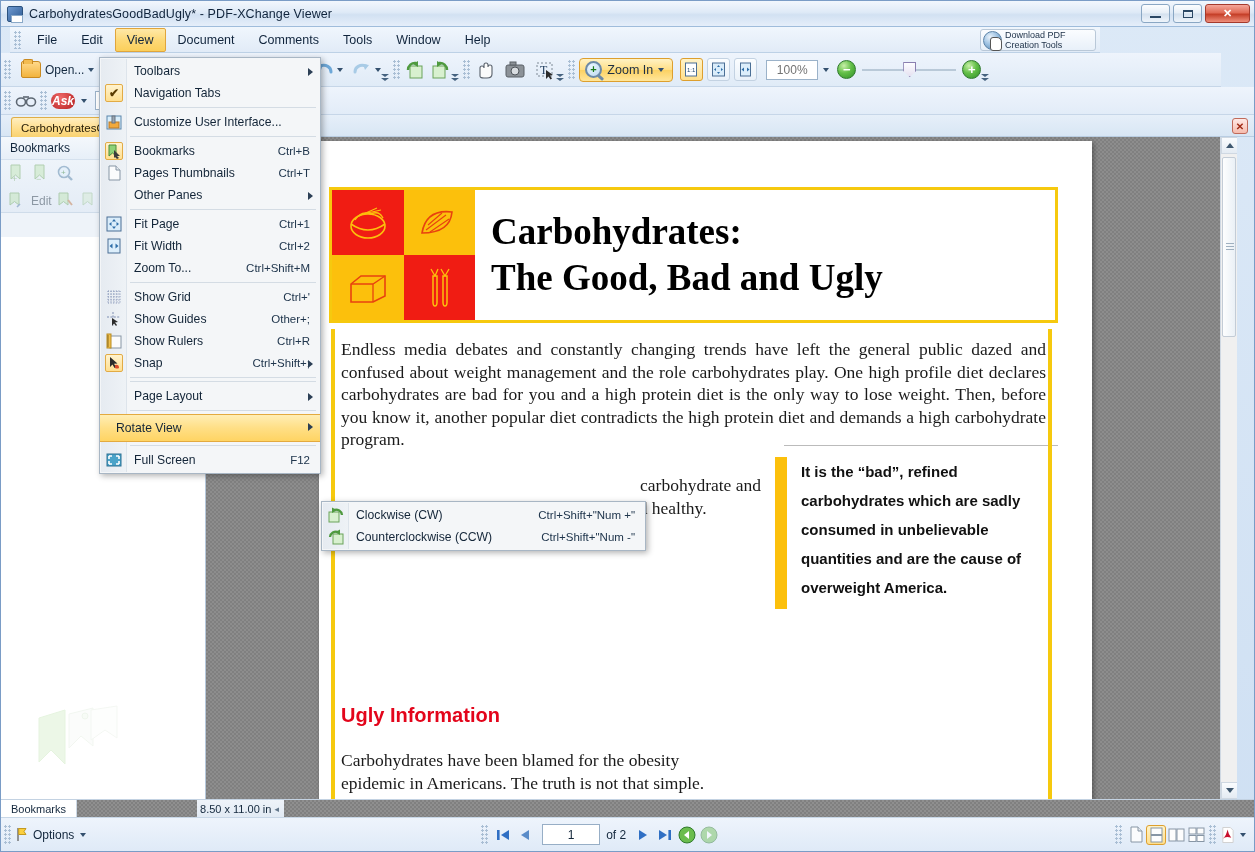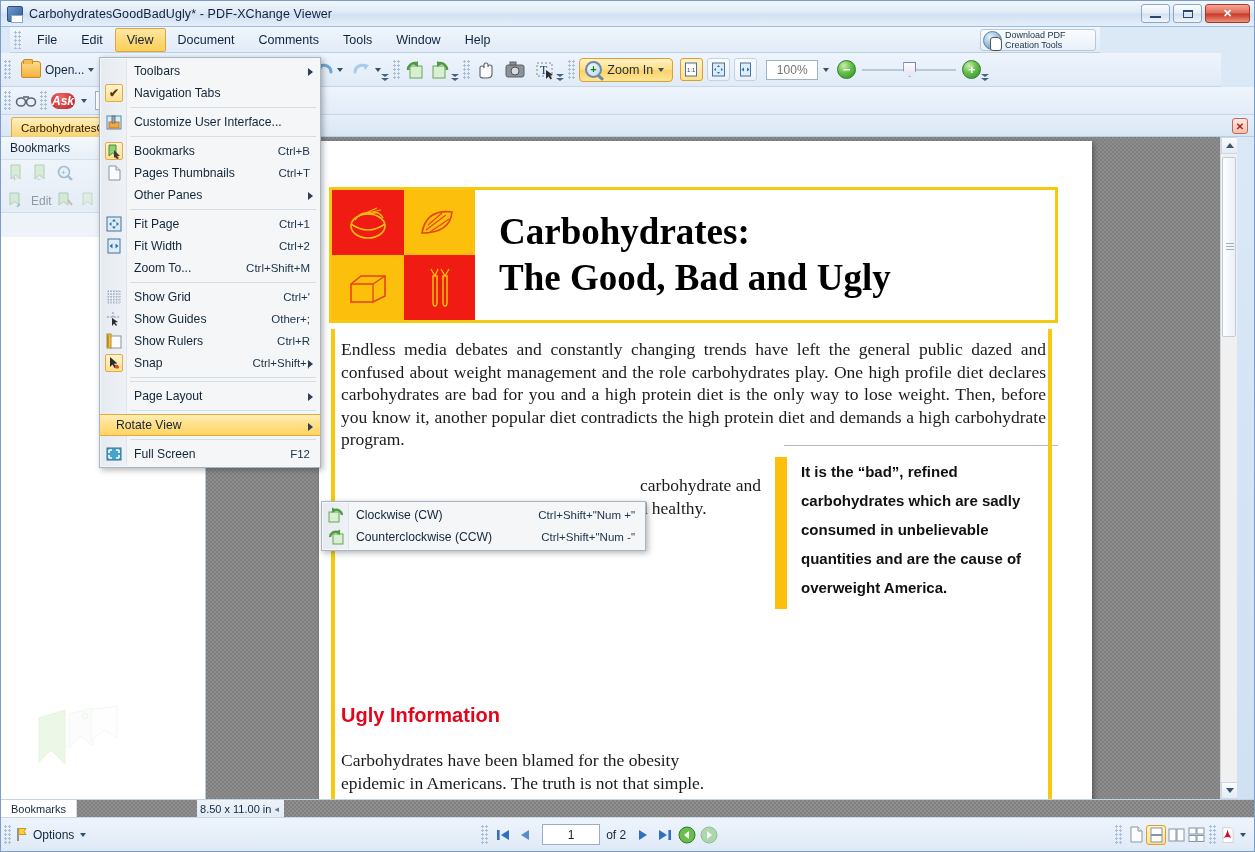--- a/index.html
+++ b/index.html
@@ -213,21 +213,21 @@
   .vs-grip{position:absolute;left:3px;top:85px;width:8px;height:7px;
     background:repeating-linear-gradient(180deg,#9fb0c0 0 1px,transparent 1px 3px);}
   .arrow-up{width:0;height:0;border-left:4px solid transparent;border-right:4px solid transparent;border-bottom:5px solid #3f586f;}
   .arrow-dn{width:0;height:0;border-left:4px solid transparent;border-right:4px solid transparent;border-top:5px solid #3f586f;}
 
   
   .pg-header{position:absolute;left:10px;top:46px;width:729px;height:136px;border:3px solid #f6c90e;display:flex;background:#fff;}
   .tiles{width:143px;height:100%;display:grid;grid-template-columns:1fr 1fr;grid-template-rows:1fr 1fr;}
   .t-red{background:#f01c13;} .t-yel{background:#fcc00c;}
   .tile{position:relative;display:flex;align-items:center;justify-content:center;}
-  .pg-title{flex:1;display:flex;flex-direction:column;justify-content:center;padding-left:16px;margin-left:8px;}
+  .pg-title{flex:1;display:flex;flex-direction:column;justify-content:center;padding-left:16px;}
   .pg-title .l1,.pg-title .l2{font-family:"Liberation Serif",serif;font-weight:bold;color:#000;}
   .pg-title .l1{font-size:37px;line-height:46px;}
   .pg-title .l2{font-size:37px;line-height:46px;}
 
   .pg-body{position:absolute;left:10px;top:188px;width:729px;}
   .sidebar-rule{position:absolute;left:455px;top:0;width:274px;height:1px;background:#bbb;}
   .para{font-family:"Liberation Serif",serif;font-size:17.5px;line-height:22.5px;color:#1a1a1a;}
   .col-left{position:absolute;left:12px;top:9px;width:705px;}
   .col-left2{position:absolute;left:12px;top:145px;width:420px;}
   .pullquote{position:absolute;left:446px;top:15px;width:283px;display:flex;gap:14px;}
@@ -242,21 +242,21 @@
     background:#f4f6f8;border:1px solid #a8b6c4;
     box-shadow:2px 2px 6px rgba(0,0,0,.30);
     padding:2px 0;
     z-index:50;
   }
   .menu .gutter{position:absolute;left:1px;top:1px;bottom:1px;width:26px;
     background:linear-gradient(90deg,#e6ebf1,#eef2f6);border-right:1px solid #dde4eb;}
   .mrow{position:relative;height:22px;display:flex;align-items:center;padding-left:34px;
     font-size:12.2px;color:#132538;z-index:2;cursor:default;}
   .mrow.hl{background:linear-gradient(180deg,#ffeeb5 0%,#ffdf86 50%,#ffd463 100%);
-    border:1px solid #e3aa3f;border-left:none;border-right:none;height:22px;padding-left:16px;}
+    border:1px solid #e3aa3f;border-left:none;border-right:none;height:28px;padding-left:16px;}
   .mrow .lbl{flex:1;}
   .mrow .acc{color:#20364d;font-size:11.5px;padding-right:10px;}
   .subarrow{position:absolute;right:7px;top:7.5px;width:0;height:0;
     border-top:4px solid transparent;border-bottom:4px solid transparent;border-left:5px solid #2c3f55;}
   .msep{height:1px;margin:3px 4px 3px 30px;background:#d4dce4;}
   .micon{position:absolute;left:5px;top:2px;width:18px;height:18px;}
   .micon.checked{
     background:linear-gradient(180deg,#fff3cf,#ffdf90);border:1px solid #e2ab45;border-radius:2px;
     display:flex;align-items:center;justify-content:center;color:#5b3c00;font-size:12px;font-weight:bold;
   }

